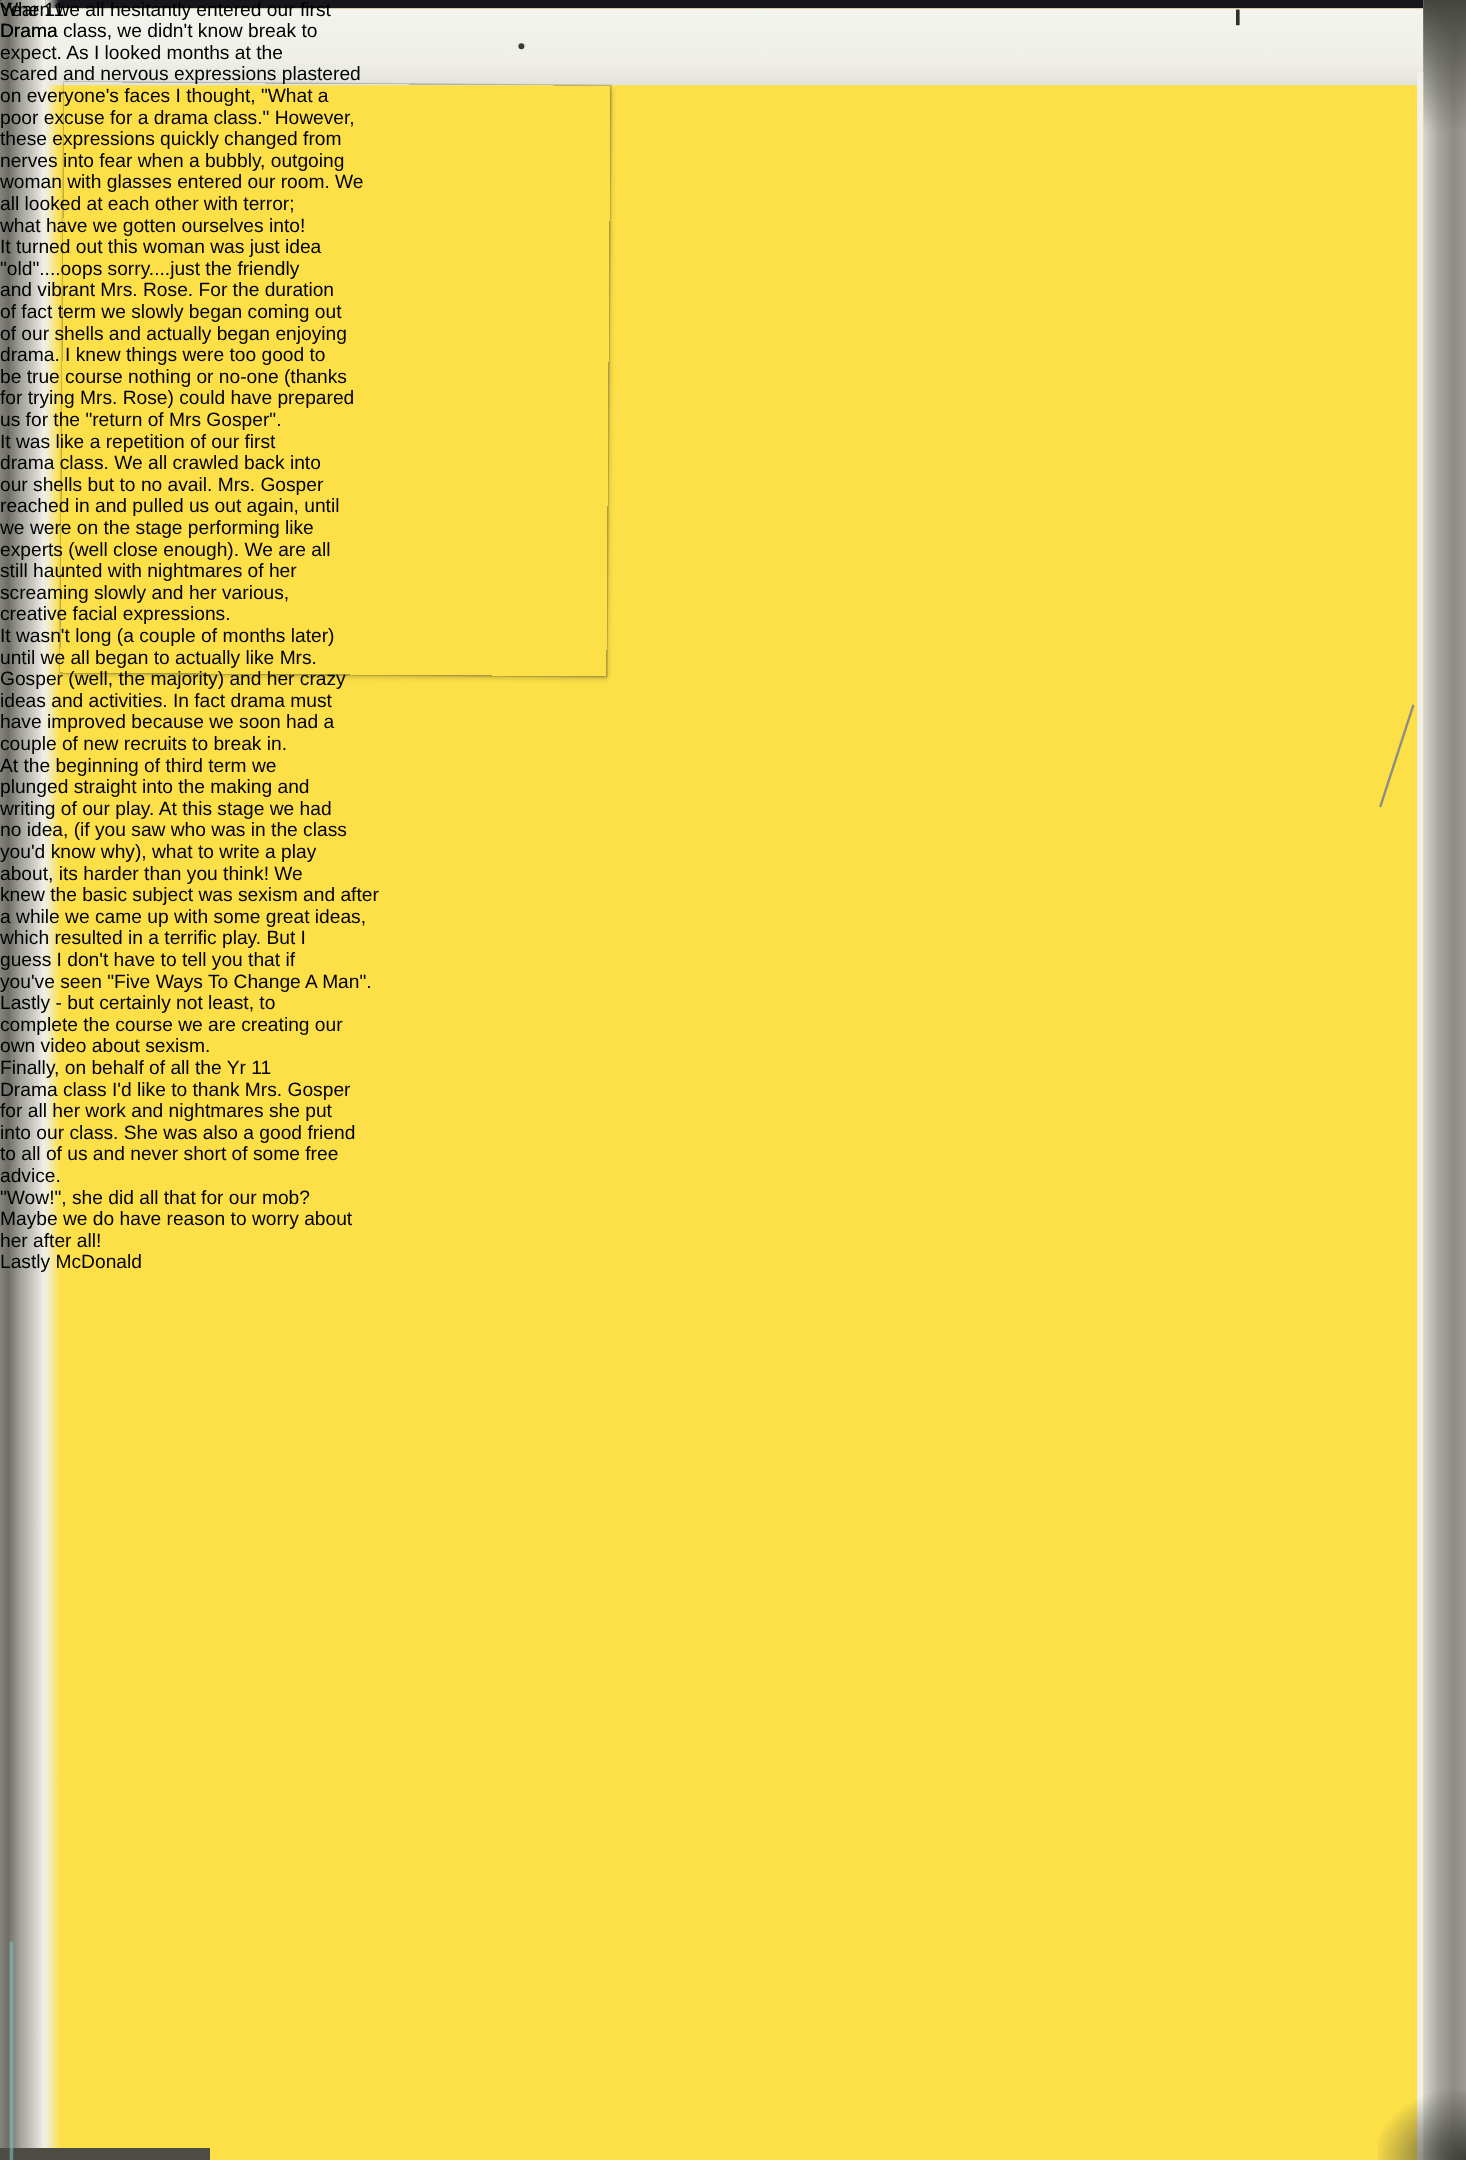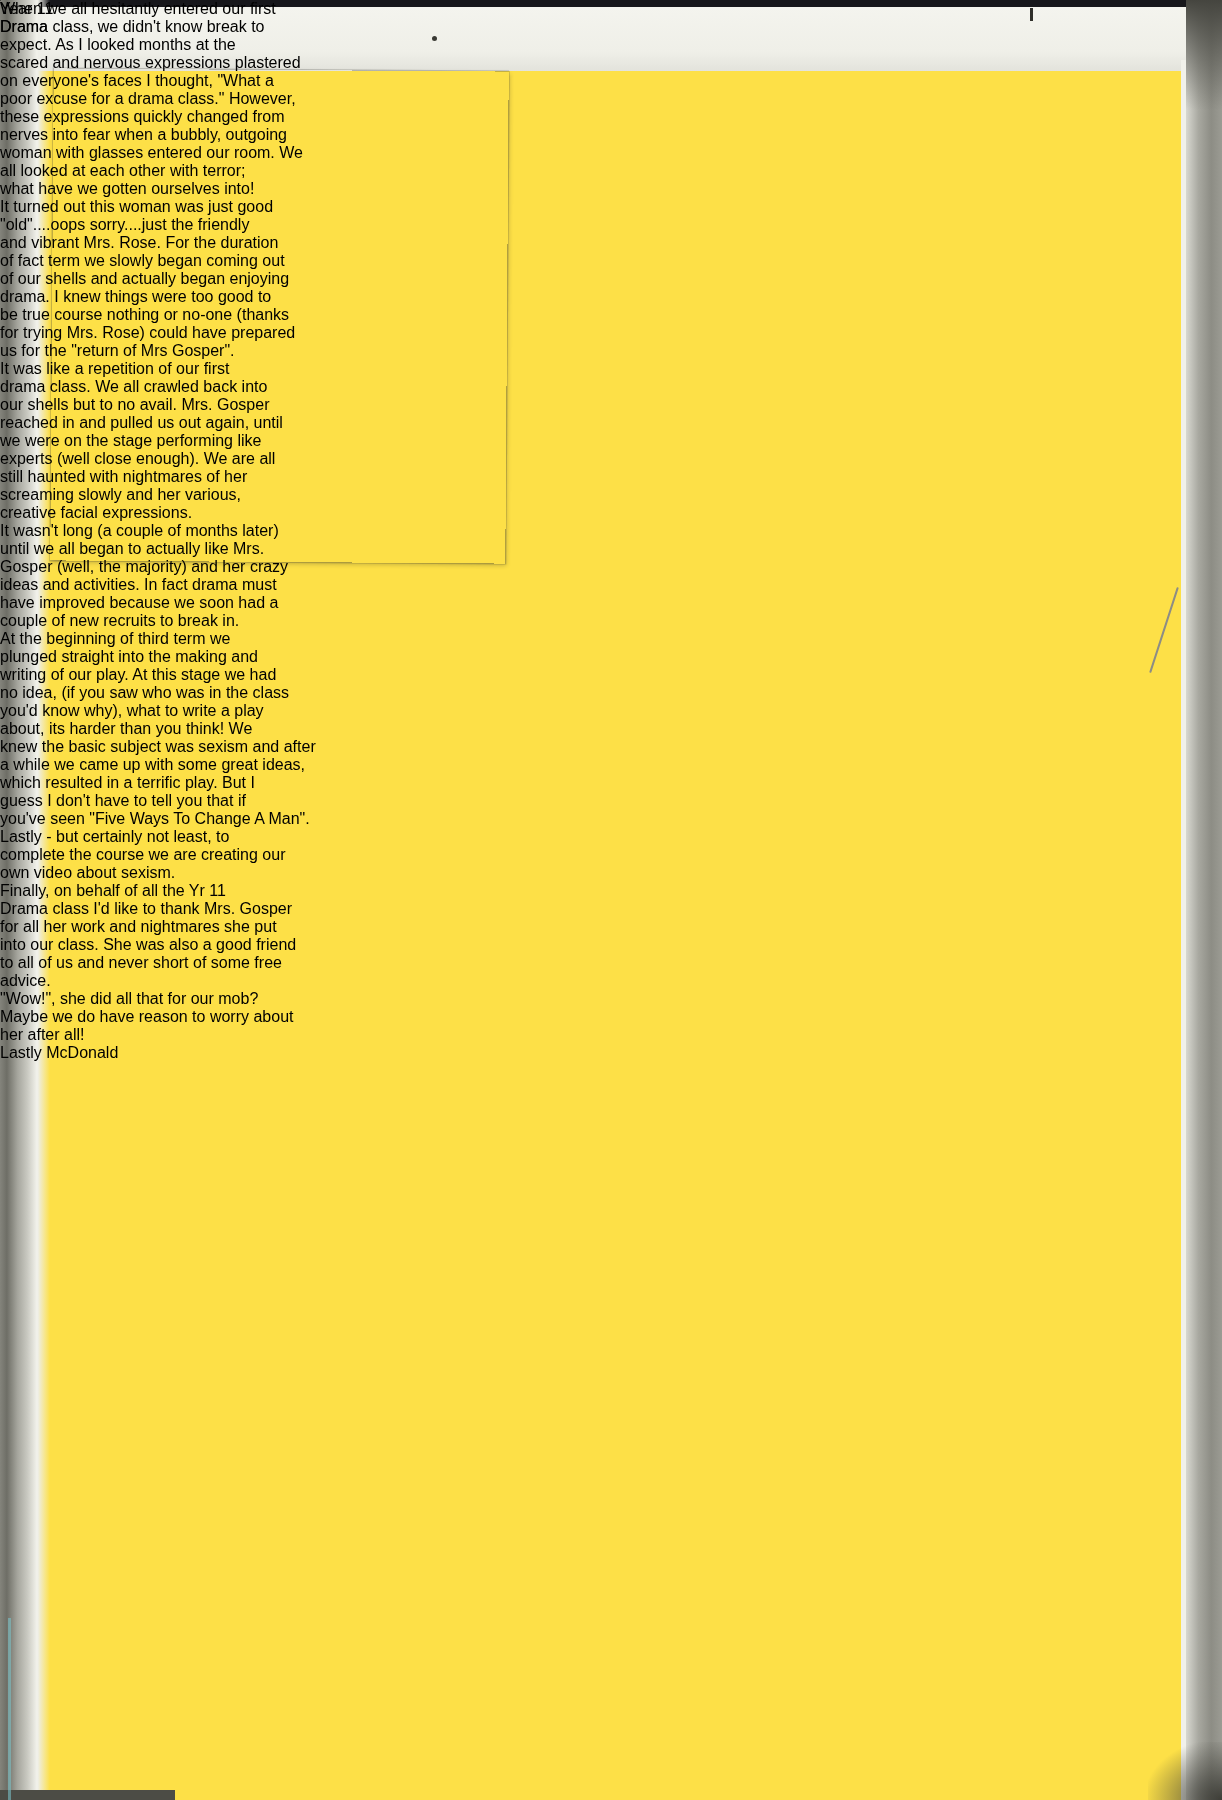--- a/index.html
+++ b/index.html
@@ -372,21 +372,21 @@
           <div class="line">scared and nervous expressions plastered</div>
           <div class="line">on everyone's faces I thought, "What  a</div>
           <div class="line">poor excuse for a drama class."  However,</div>
           <div class="line">these expressions quickly changed  from</div>
           <div class="line">nerves into fear when a bubbly,  outgoing</div>
           <div class="line">woman with glasses entered our room.   We</div>
           <div class="line">all looked at each other with terror;</div>
           <div class="line">what have we gotten ourselves into!</div>
         </div>
         <div class="para">
-          <div class="line">   It turned out this woman was just good</div>
+          <div class="line">   It turned out this woman was just idea</div>
           <div class="line">"old"....oops sorry....just the friendly</div>
           <div class="line">and vibrant Mrs. Rose.  For the duration</div>
           <div class="line">of fact term we slowly began coming out</div>
           <div class="line">of our shells and actually began enjoying</div>
           <div class="line">drama.  I knew things were too good to</div>
           <div class="line">be true course nothing or no-one (thanks</div>
           <div class="line">for trying Mrs. Rose) could have prepared</div>
           <div class="line">us for the "return of Mrs  Gosper".</div>
         </div>
         <div class="para">

